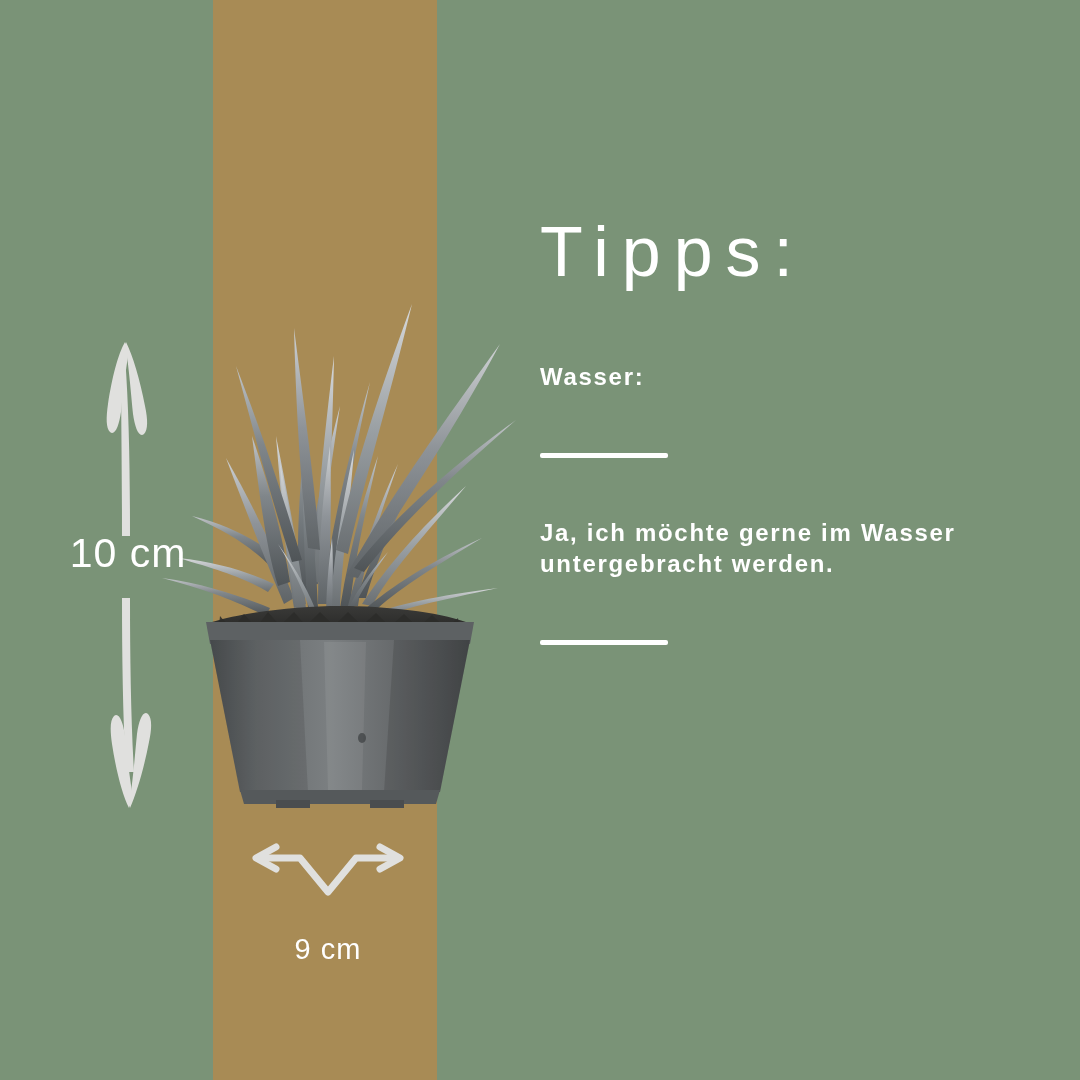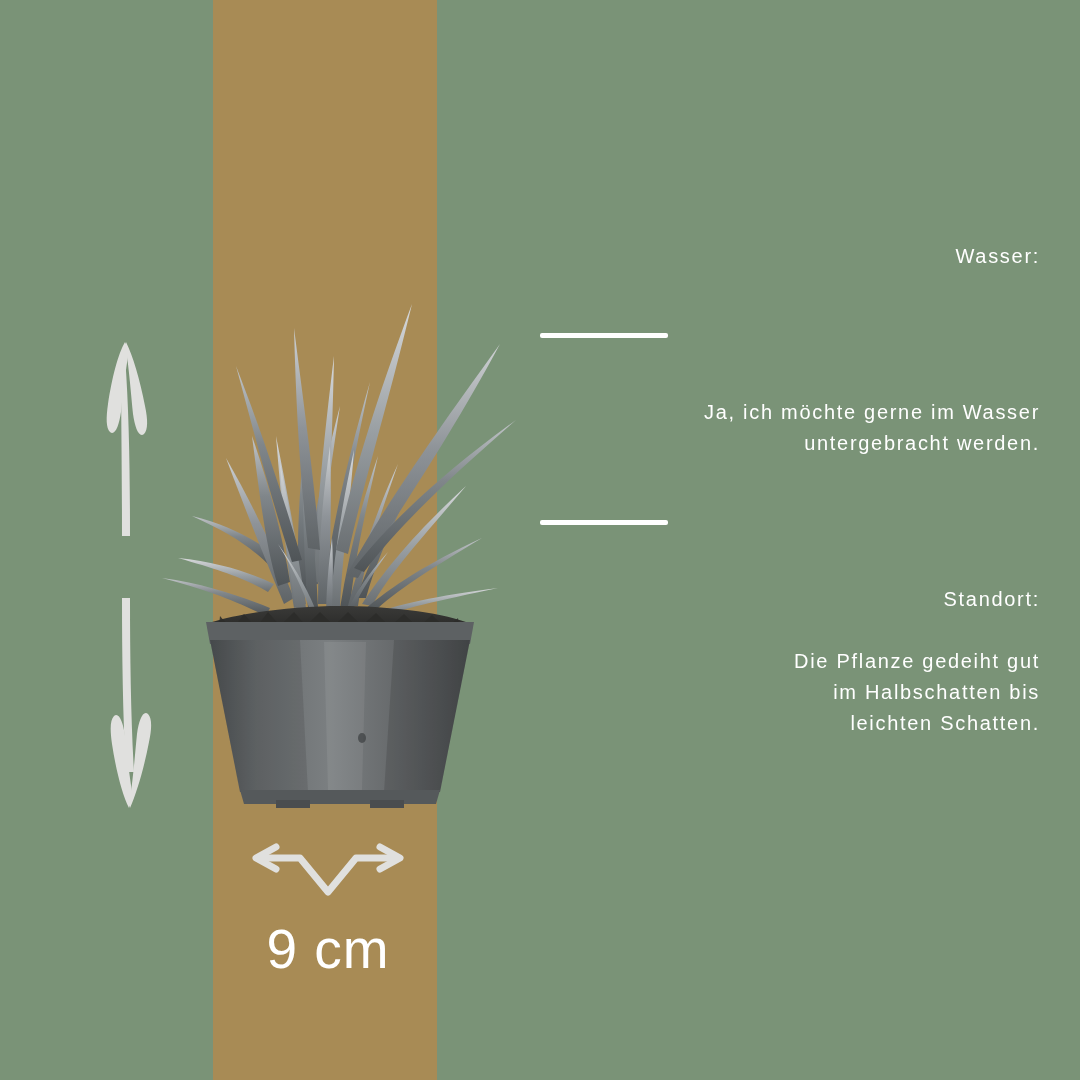--- a/index.html
+++ b/index.html
@@ -81,21 +81,21 @@
   }
   .measure-horizontal svg { display: block; width: 100%; height: 100%; }
 
   .label-width {
     position: absolute;
     left: 238px;
     top: 924px;
     width: 180px;
     text-align: center;
     color: #ffffff;
-    font-size: 55px;
+    font-size: 29px;
     font-weight: 400;
     letter-spacing: 1px;
     line-height: 50px;
     white-space: nowrap;
   }
 
   
   .tips-panel {
     position: absolute;
     left: 540px;
@@ -106,26 +106,25 @@
     color: #ffffff;
     font-size: 70px;
     font-weight: 300;
     letter-spacing: 13px;
     line-height: 84px;
     margin: 0 0 36px 0;
     white-space: nowrap;
   }
   .tip-block {
     color: #ffffff;
-    font-size: 20px;
-    font-weight: 400;
+    font-size: 24px;
+    font-weight: 700;
     letter-spacing: 1.7px;
     line-height: 31px;
     white-space: pre-line;
-    text-align: right;
   }
   .tip-heading {
     display: block;
   }
   .tip-body {
     display: block;
     white-space: pre-line;
   }
   .tip-divider {
     width: 128px;
@@ -249,51 +248,47 @@
 
         <path d="M37,2 C 30,14 24,38 20,64 C 18,78 18,88 22,92 C 27,96 31,86 33,72 C 35,52 38,28 41,10 Z"></path>
         <path d="M38,2 C 45,16 52,40 57,66 C 60,80 60,90 56,94 C 51,98 47,88 45,74 C 43,54 41,28 38,10 Z"></path>
 
         <path d="M41,468 C 34,454 28,430 24,404 C 22,390 22,380 26,376 C 31,372 35,382 37,396 C 39,416 42,440 45,458 Z"></path>
         <path d="M42,468 C 49,452 56,428 61,402 C 64,388 64,378 60,374 C 55,370 51,380 49,394 C 47,414 45,440 42,458 Z"></path>
       </g>
     </svg>
   </div>
 
+  <div class="label-height">10 cm</div>
 
   <div class="measure-horizontal">
     <svg viewBox="0 0 180 62" xmlns="http://www.w3.org/2000/svg">
       <g fill="none" stroke="#e0e0de" stroke-width="7" stroke-linecap="round" stroke-linejoin="round">
         <path d="M20,18 L 62,18 L 90,52 L 118,18 L 160,18"></path>
         <path d="M38,7 L 18,18 L 38,29"></path>
         <path d="M142,7 L 162,18 L 142,29"></path>
       </g>
     </svg>
   </div>
 
   <div class="label-width">9 cm</div>
 
   <div class="tips-panel">
 
+    <div class="tips-title">Tipps:</div>
 
     <div class="tip-block">
       <span class="tip-heading">Wasser:</span>
     </div>
 
     <div class="tip-divider"></div>
 
     <div class="tip-block">
       <span class="tip-body">Ja, ich möchte gerne im Wasser
 untergebracht werden.</span>
     </div>
 
     <div class="tip-divider"></div>
 
-    <div class="tip-block">
-      <span class="tip-heading">Standort:</span>
-      <span class="tip-body">Die Pflanze gedeiht gut
-im Halbschatten bis
-leichten Schatten.</span>
-    </div>
 
   </div>
 
 </div>
 
 </body></html>

